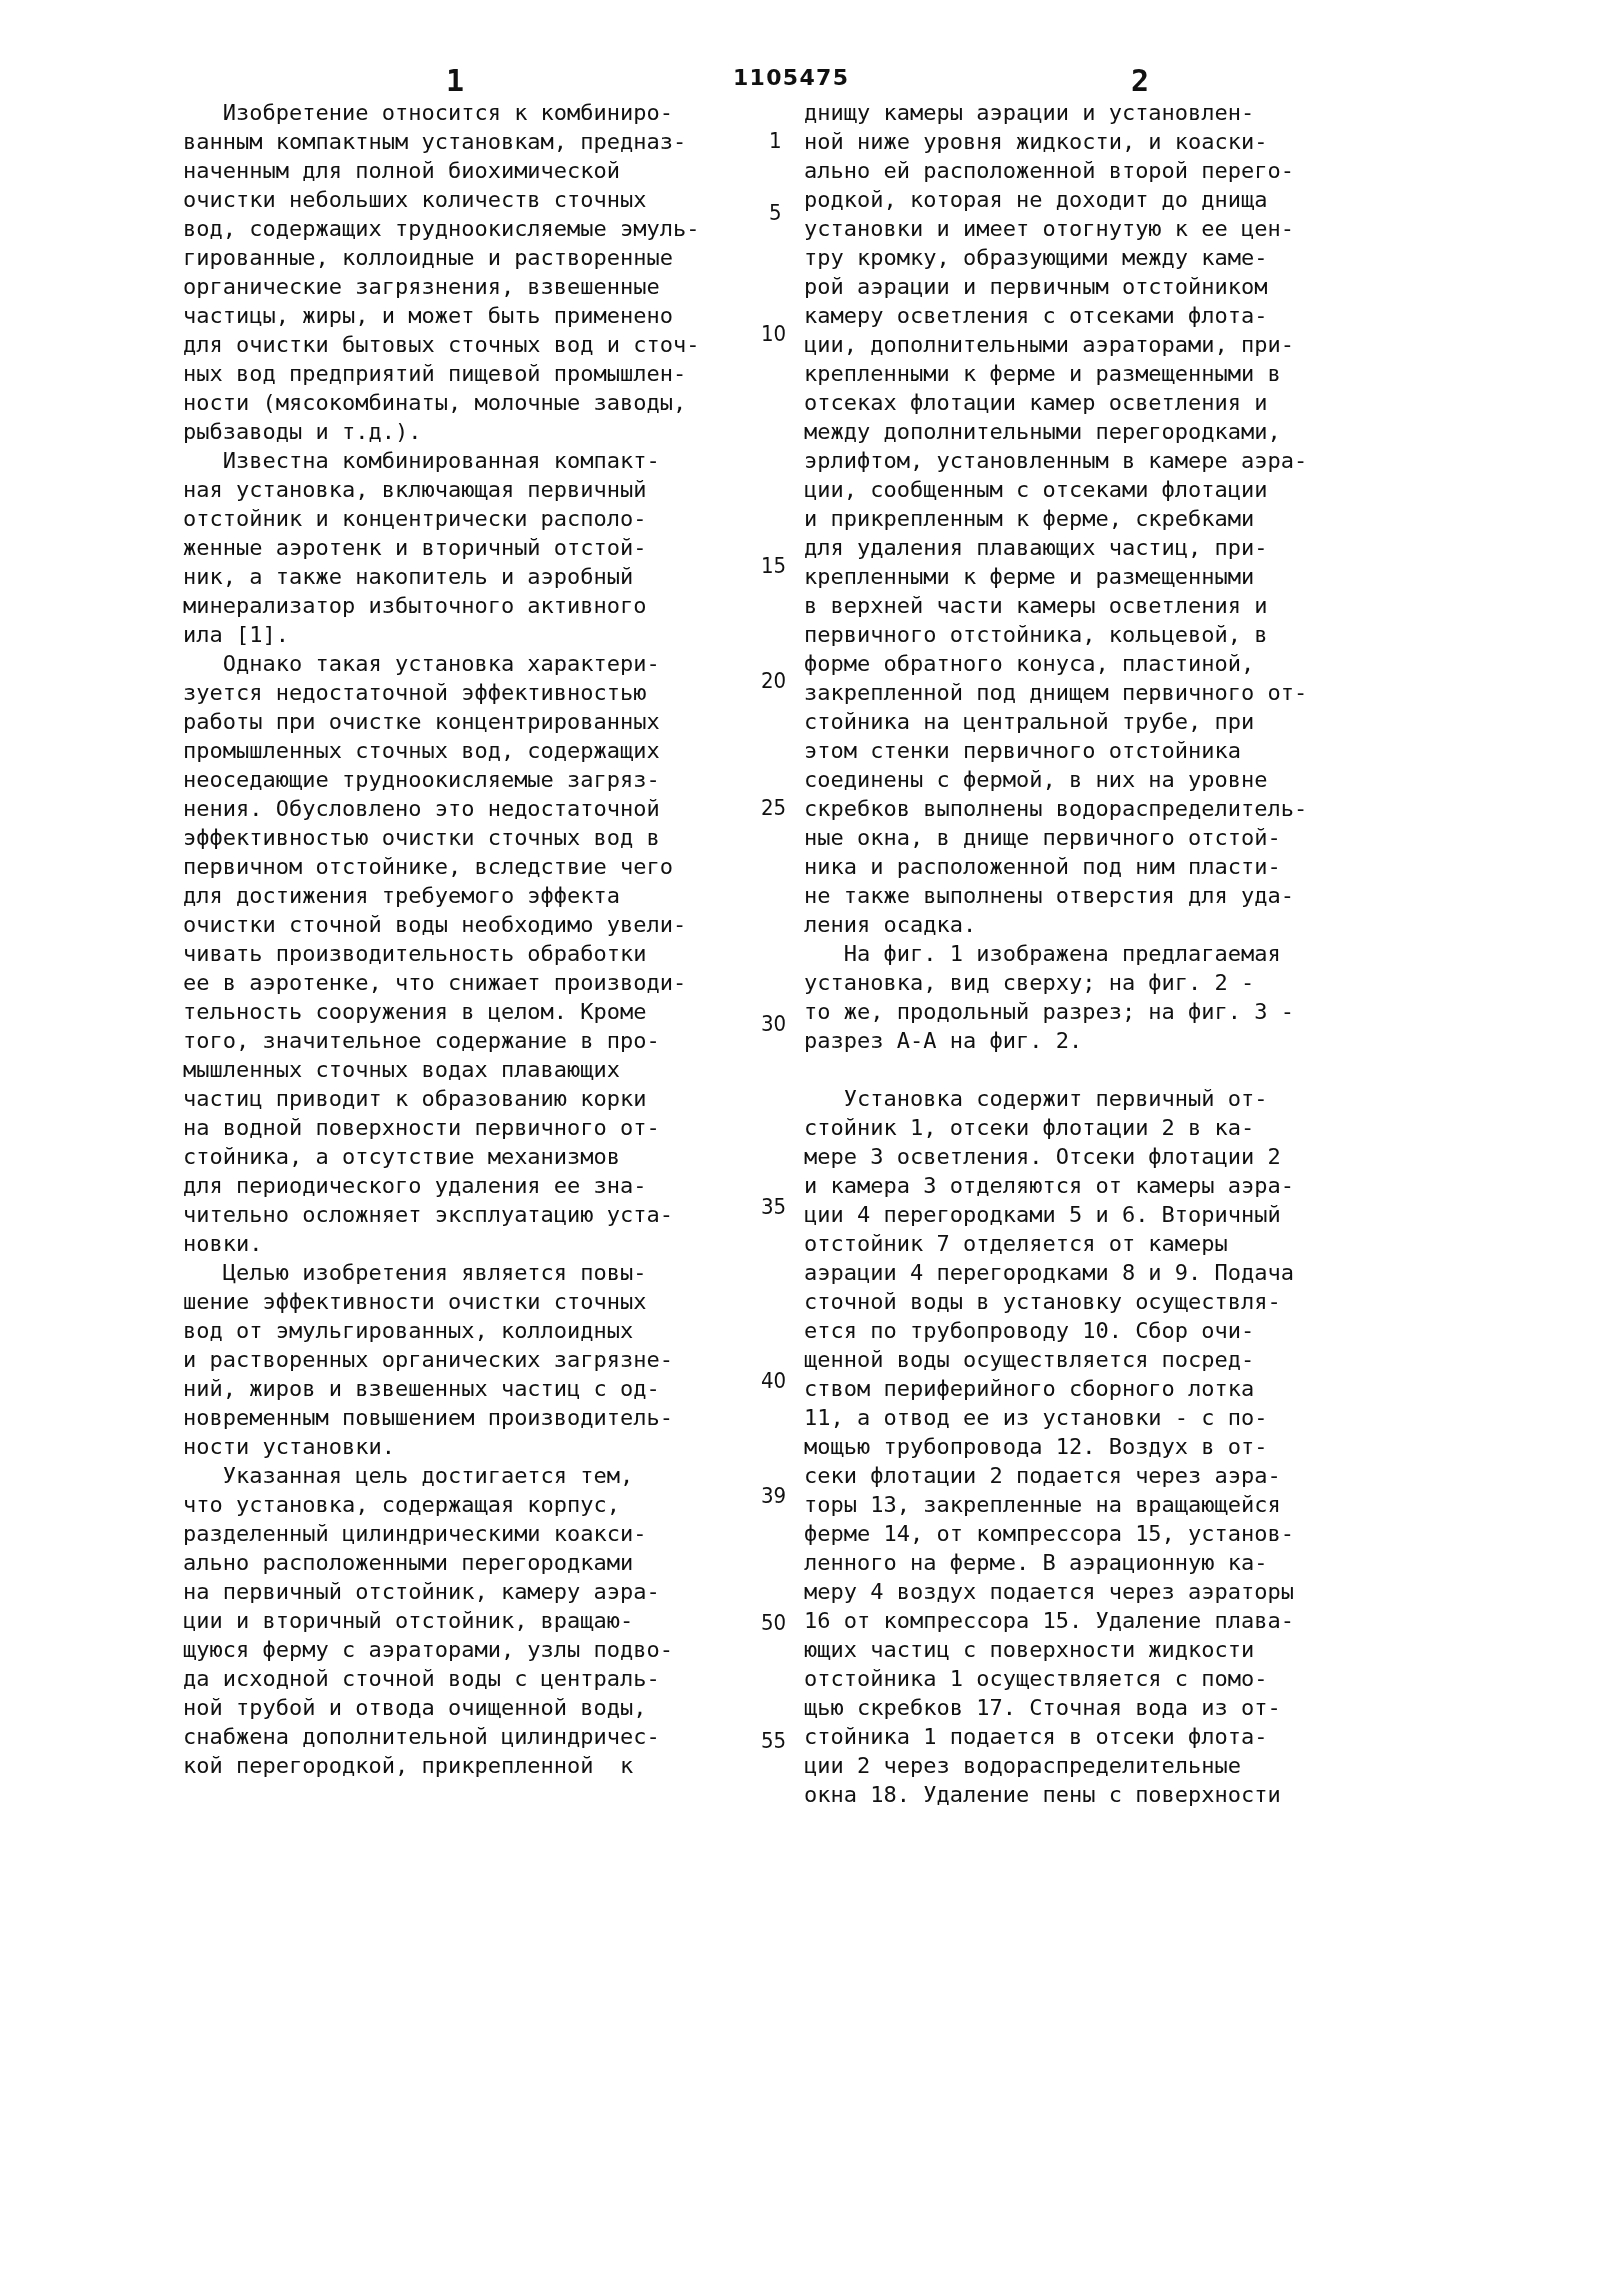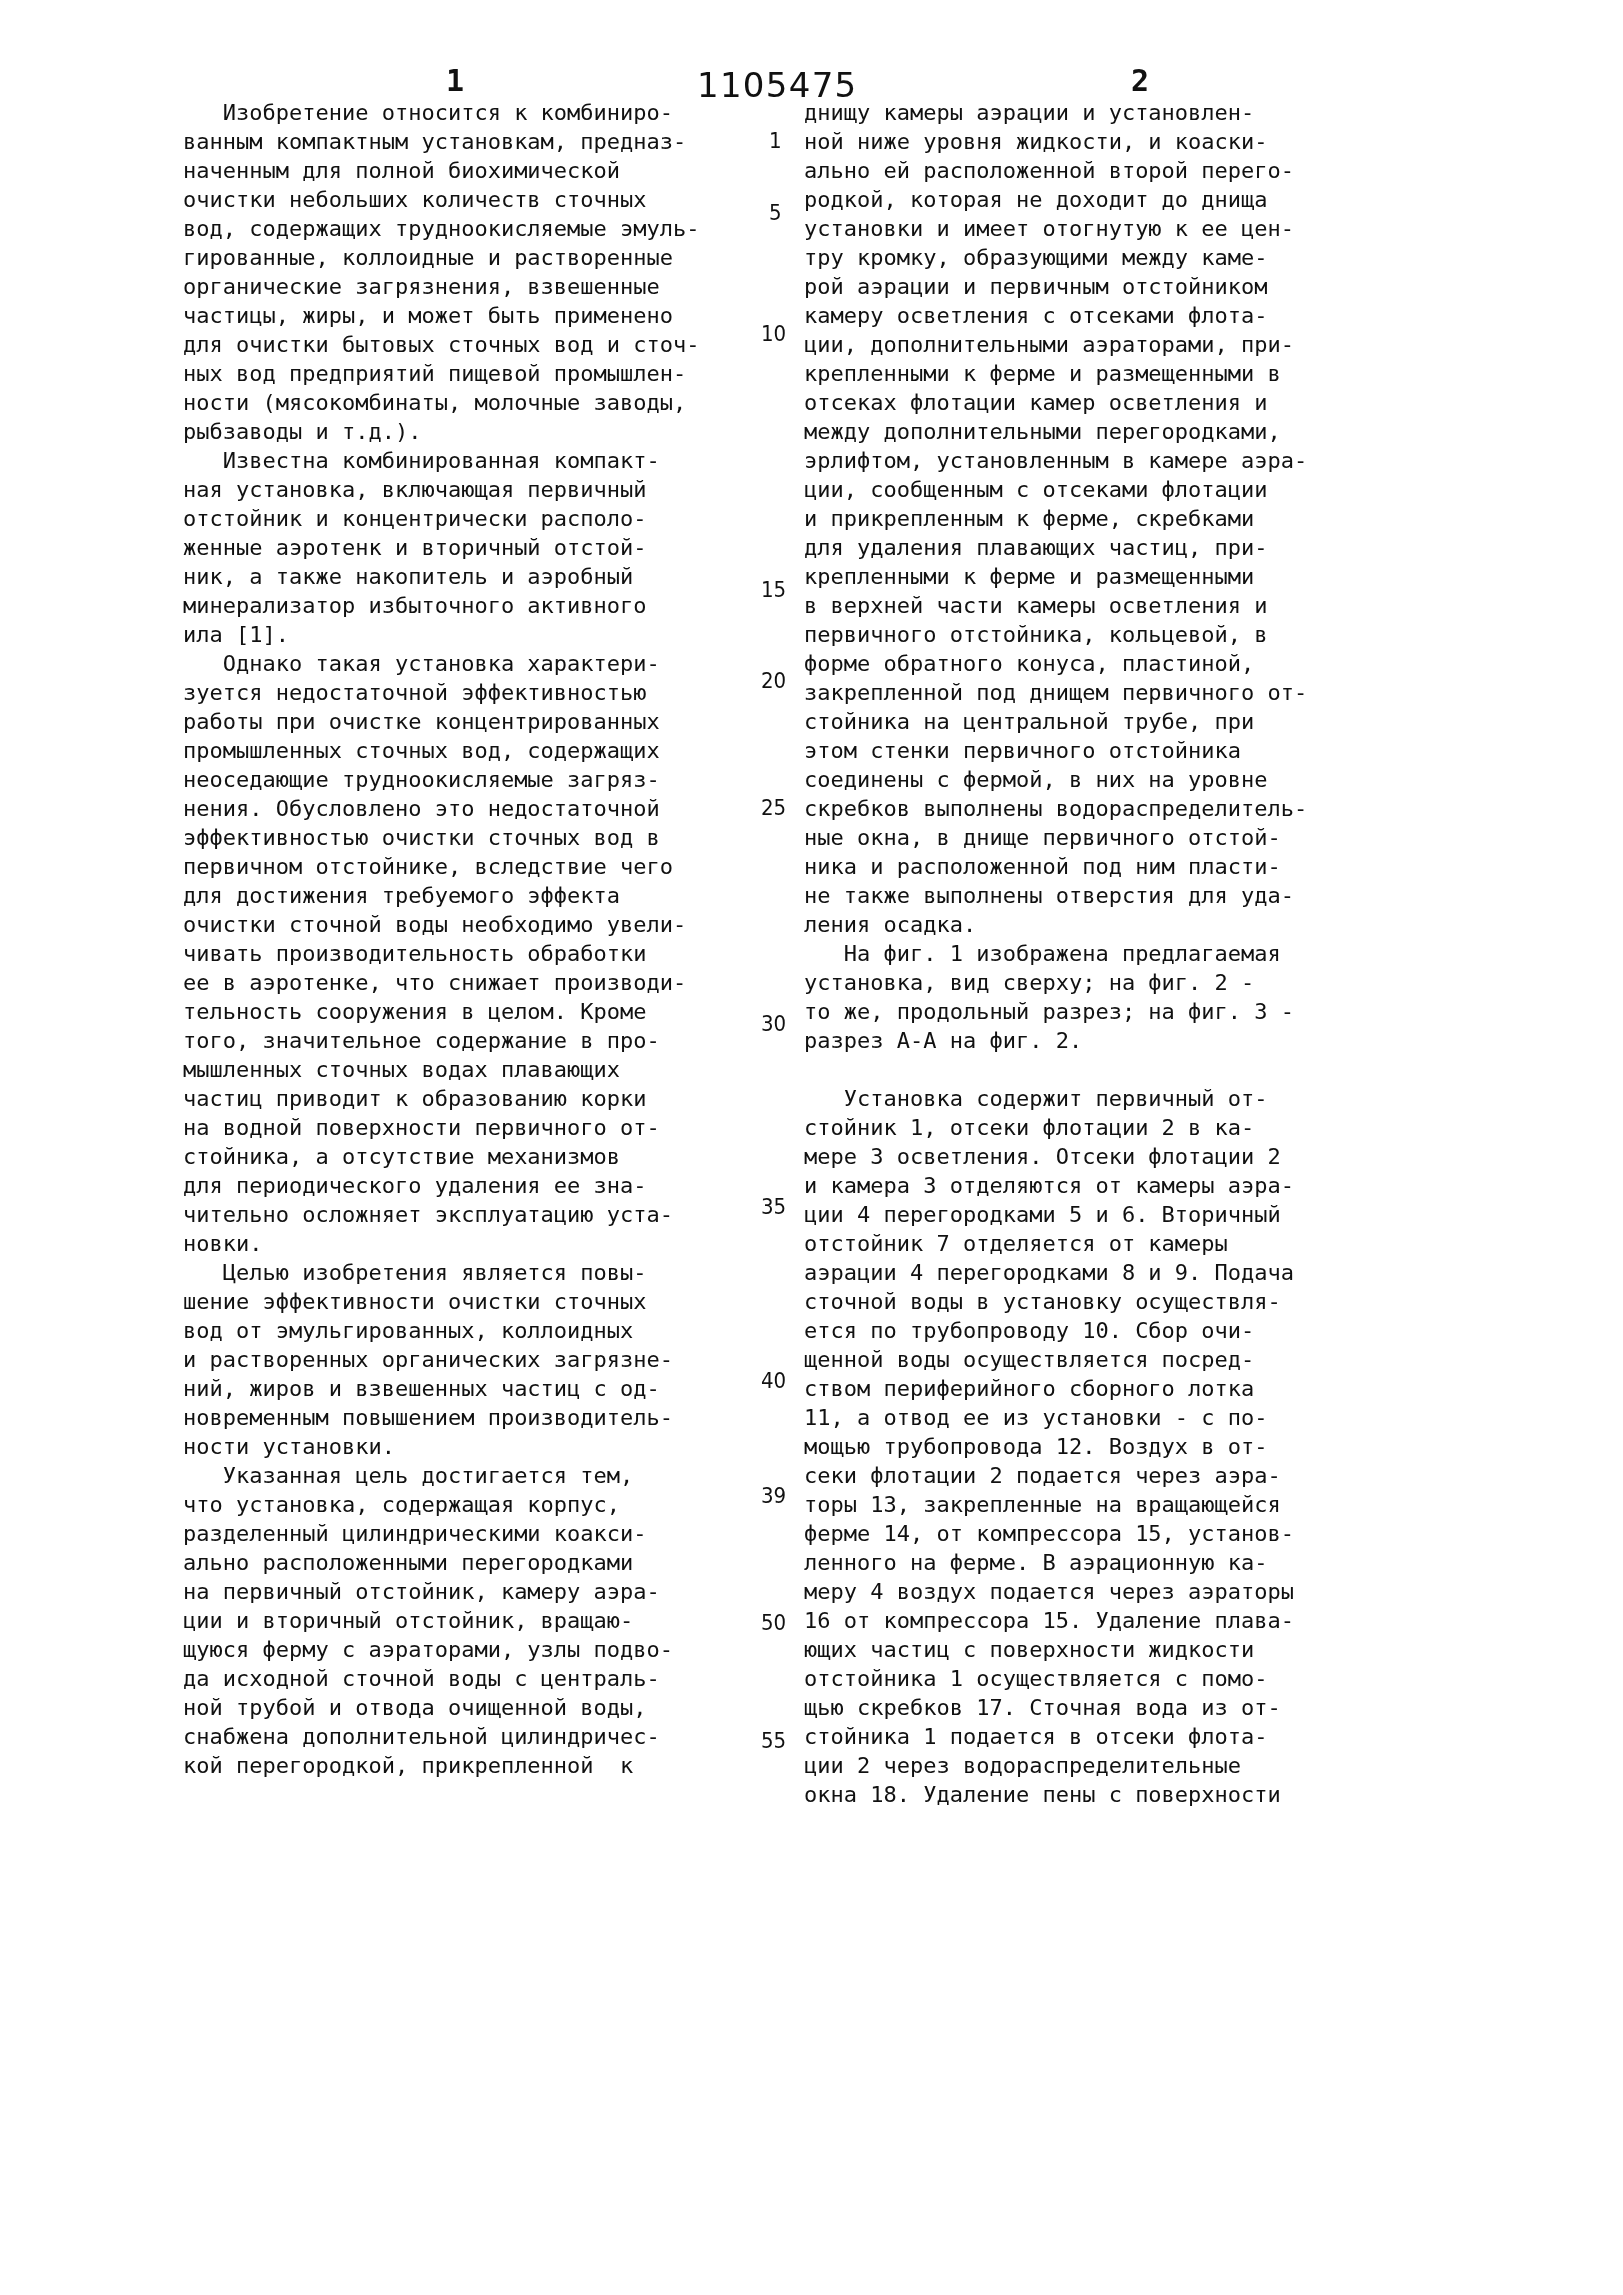--- a/index.html
+++ b/index.html
@@ -7,22 +7,22 @@
     width: 1623px; height: 2295px; position: relative; overflow: hidden;
     font-family: "DejaVu Sans Mono", "Liberation Mono", monospace;
     color: #111111;
   }
   .page-num {
     position: absolute; top: 63px; font-size: 30px; font-weight: bold;
   }
   #pn-left { left: 446px; }
   #pn-right { left: 1131px; }
   .patent-number {
-    position: absolute; top: 65px; left: 697px; font-size: 34px;
-    font-family: "DejaVu Sans", sans-serif; letter-spacing: 1.3px;
+    position: absolute; top: 65px; left: 733px; font-size: 22px;
+    font-family: "DejaVu Sans", sans-serif; letter-spacing: 1.3px; font-weight: bold;
   }
   .column {
     position: absolute; top: 98px; width: 589px;
     font-size: 22px; line-height: 29px; white-space: pre;
     font-family: "DejaVu Sans Mono", "Liberation Mono", monospace;
   }
   #col-left { left: 183px; }
   #col-right { left: 804px; }
   .line { display: block; height: 29px; }
   .gutter-num {
@@ -36,21 +36,21 @@
 <div id="pn-left" class="page-num">1</div>
 <div class="patent-number">1105475</div>
 <div id="pn-right" class="page-num">2</div>
 
 <div id="col-left" class="column"><span class="line">   Изобретение относится к комбиниро-</span><span class="line">ванным компактным установкам, предназ-</span><span class="line">наченным для полной биохимической</span><span class="line">очистки небольших количеств сточных</span><span class="line">вод, содержащих трудноокисляемые эмуль-</span><span class="line">гированные, коллоидные и растворенные</span><span class="line">органические загрязнения, взвешенные</span><span class="line">частицы, жиры, и может быть применено</span><span class="line">для очистки бытовых сточных вод и сточ-</span><span class="line">ных вод предприятий пищевой промышлен-</span><span class="line">ности (мясокомбинаты, молочные заводы,</span><span class="line">рыбзаводы и т.д.).</span><span class="line">   Известна комбинированная компакт-</span><span class="line">ная установка, включающая первичный</span><span class="line">отстойник и концентрически располо-</span><span class="line">женные аэротенк и вторичный отстой-</span><span class="line">ник, а также накопитель и аэробный</span><span class="line">минерализатор избыточного активного</span><span class="line">ила [1].</span><span class="line">   Однако такая установка характери-</span><span class="line">зуется недостаточной эффективностью</span><span class="line">работы при очистке концентрированных</span><span class="line">промышленных сточных вод, содержащих</span><span class="line">неоседающие трудноокисляемые загряз-</span><span class="line">нения. Обусловлено это недостаточной</span><span class="line">эффективностью очистки сточных вод в</span><span class="line">первичном отстойнике, вследствие чего</span><span class="line">для достижения требуемого эффекта</span><span class="line">очистки сточной воды необходимо увели-</span><span class="line">чивать производительность обработки</span><span class="line">ее в аэротенке, что снижает производи-</span><span class="line">тельность сооружения в целом. Кроме</span><span class="line">того, значительное содержание в про-</span><span class="line">мышленных сточных водах плавающих</span><span class="line">частиц приводит к образованию корки</span><span class="line">на водной поверхности первичного от-</span><span class="line">стойника, а отсутствие механизмов</span><span class="line">для периодического удаления ее зна-</span><span class="line">чительно осложняет эксплуатацию уста-</span><span class="line">новки.</span><span class="line">   Целью изобретения является повы-</span><span class="line">шение эффективности очистки сточных</span><span class="line">вод от эмульгированных, коллоидных</span><span class="line">и растворенных органических загрязне-</span><span class="line">ний, жиров и взвешенных частиц с од-</span><span class="line">новременным повышением производитель-</span><span class="line">ности установки.</span><span class="line">   Указанная цель достигается тем,</span><span class="line">что установка, содержащая корпус,</span><span class="line">разделенный цилиндрическими коакси-</span><span class="line">ально расположенными перегородками</span><span class="line">на первичный отстойник, камеру аэра-</span><span class="line">ции и вторичный отстойник, вращаю-</span><span class="line">щуюся ферму с аэраторами, узлы подво-</span><span class="line">да исходной сточной воды с централь-</span><span class="line">ной трубой и отвода очищенной воды,</span><span class="line">снабжена дополнительной цилиндричес-</span><span class="line">кой перегородкой, прикрепленной  к</span></div>
 <div id="col-right" class="column"><span class="line">днищу камеры аэрации и установлен-</span><span class="line">ной ниже уровня жидкости, и коаски-</span><span class="line">ально ей расположенной второй перего-</span><span class="line">родкой, которая не доходит до днища</span><span class="line">установки и имеет отогнутую к ее цен-</span><span class="line">тру кромку, образующими между каме-</span><span class="line">рой аэрации и первичным отстойником</span><span class="line">камеру осветления с отсеками флота-</span><span class="line">ции, дополнительными аэраторами, при-</span><span class="line">крепленными к ферме и размещенными в</span><span class="line">отсеках флотации камер осветления и</span><span class="line">между дополнительными перегородками,</span><span class="line">эрлифтом, установленным в камере аэра-</span><span class="line">ции, сообщенным с отсеками флотации</span><span class="line">и прикрепленным к ферме, скребками</span><span class="line">для удаления плавающих частиц, при-</span><span class="line">крепленными к ферме и размещенными</span><span class="line">в верхней части камеры осветления и</span><span class="line">первичного отстойника, кольцевой, в</span><span class="line">форме обратного конуса, пластиной,</span><span class="line">закрепленной под днищем первичного от-</span><span class="line">стойника на центральной трубе, при</span><span class="line">этом стенки первичного отстойника</span><span class="line">соединены с фермой, в них на уровне</span><span class="line">скребков выполнены водораспределитель-</span><span class="line">ные окна, в днище первичного отстой-</span><span class="line">ника и расположенной под ним пласти-</span><span class="line">не также выполнены отверстия для уда-</span><span class="line">ления осадка.</span><span class="line">   На фиг. 1 изображена предлагаемая</span><span class="line">установка, вид сверху; на фиг. 2 -</span><span class="line">то же, продольный разрез; на фиг. 3 -</span><span class="line">разрез А-А на фиг. 2.</span><span class="line"></span><span class="line">   Установка содержит первичный от-</span><span class="line">стойник 1, отсеки флотации 2 в ка-</span><span class="line">мере 3 осветления. Отсеки флотации 2</span><span class="line">и камера 3 отделяются от камеры аэра-</span><span class="line">ции 4 перегородками 5 и 6. Вторичный</span><span class="line">отстойник 7 отделяется от камеры</span><span class="line">аэрации 4 перегородками 8 и 9. Подача</span><span class="line">сточной воды в установку осуществля-</span><span class="line">ется по трубопроводу 10. Сбор очи-</span><span class="line">щенной воды осуществляется посред-</span><span class="line">ством периферийного сборного лотка</span><span class="line">11, а отвод ее из установки - с по-</span><span class="line">мощью трубопровода 12. Воздух в от-</span><span class="line">секи флотации 2 подается через аэра-</span><span class="line">торы 13, закрепленные на вращающейся</span><span class="line">ферме 14, от компрессора 15, установ-</span><span class="line">ленного на ферме. В аэрационную ка-</span><span class="line">меру 4 воздух подается через аэраторы</span><span class="line">16 от компрессора 15. Удаление плава-</span><span class="line">ющих частиц с поверхности жидкости</span><span class="line">отстойника 1 осуществляется с помо-</span><span class="line">щью скребков 17. Сточная вода из от-</span><span class="line">стойника 1 подается в отсеки флота-</span><span class="line">ции 2 через водораспределительные</span><span class="line">окна 18. Удаление пены с поверхности</span></div>
 <div id="gutter">
     <span class="gutter-num" style="top: 128px; left: 769px;">1</span>
     <span class="gutter-num" style="top: 200px; left: 769px;">5</span>
     <span class="gutter-num" style="top: 321px; left: 761px;">10</span>
-    <span class="gutter-num" style="top: 553px; left: 761px; margin-top: 24px;">15</span>
+    <span class="gutter-num" style="top: 553px; left: 761px;">15</span>
     <span class="gutter-num" style="top: 668px; left: 761px;">20</span>
     <span class="gutter-num" style="top: 795px; left: 761px;">25</span>
     <span class="gutter-num" style="top: 1011px; left: 761px; text-align: center;">30</span>
     <span class="gutter-num" style="top: 1194px; left: 761px;">35</span>
     <span class="gutter-num" style="top: 1368px; left: 761px;">40</span>
     <span class="gutter-num" style="top: 1483px; left: 761px;">39</span>
     <span class="gutter-num" style="top: 1610px; left: 761px;">50</span>
     <span class="gutter-num" style="top: 1728px; left: 761px;">55</span>
   </div>
 

